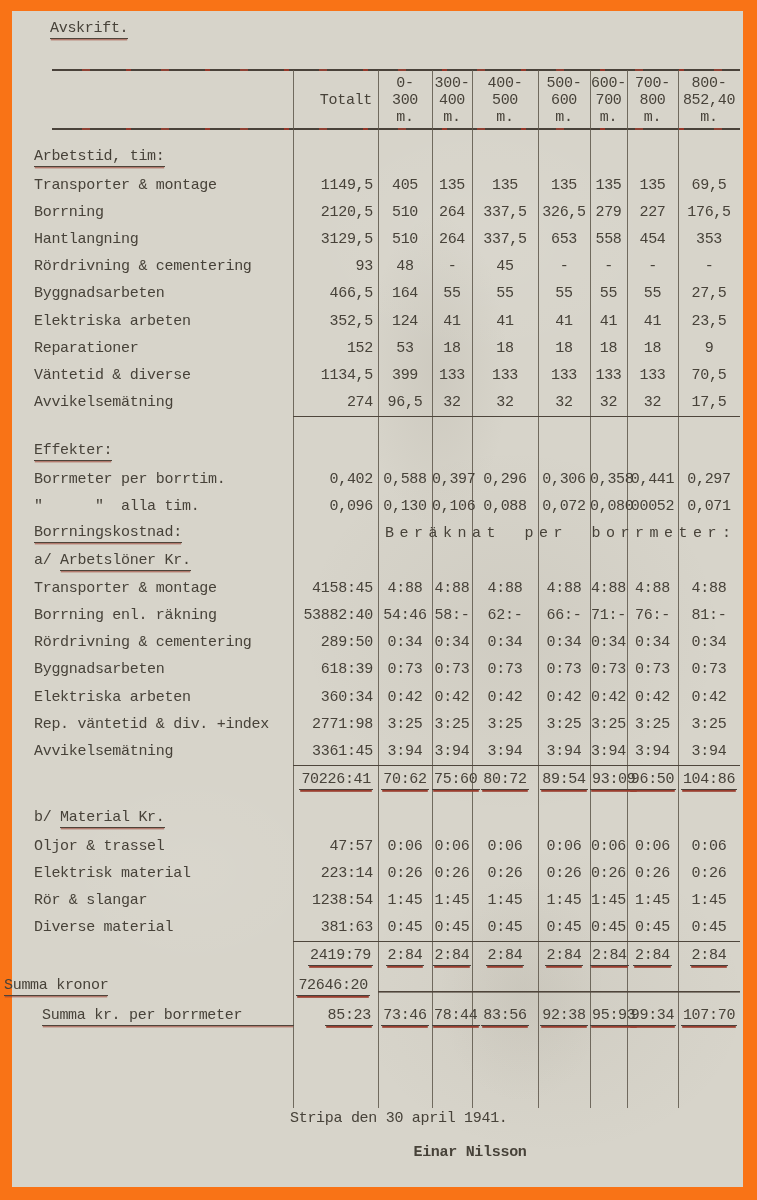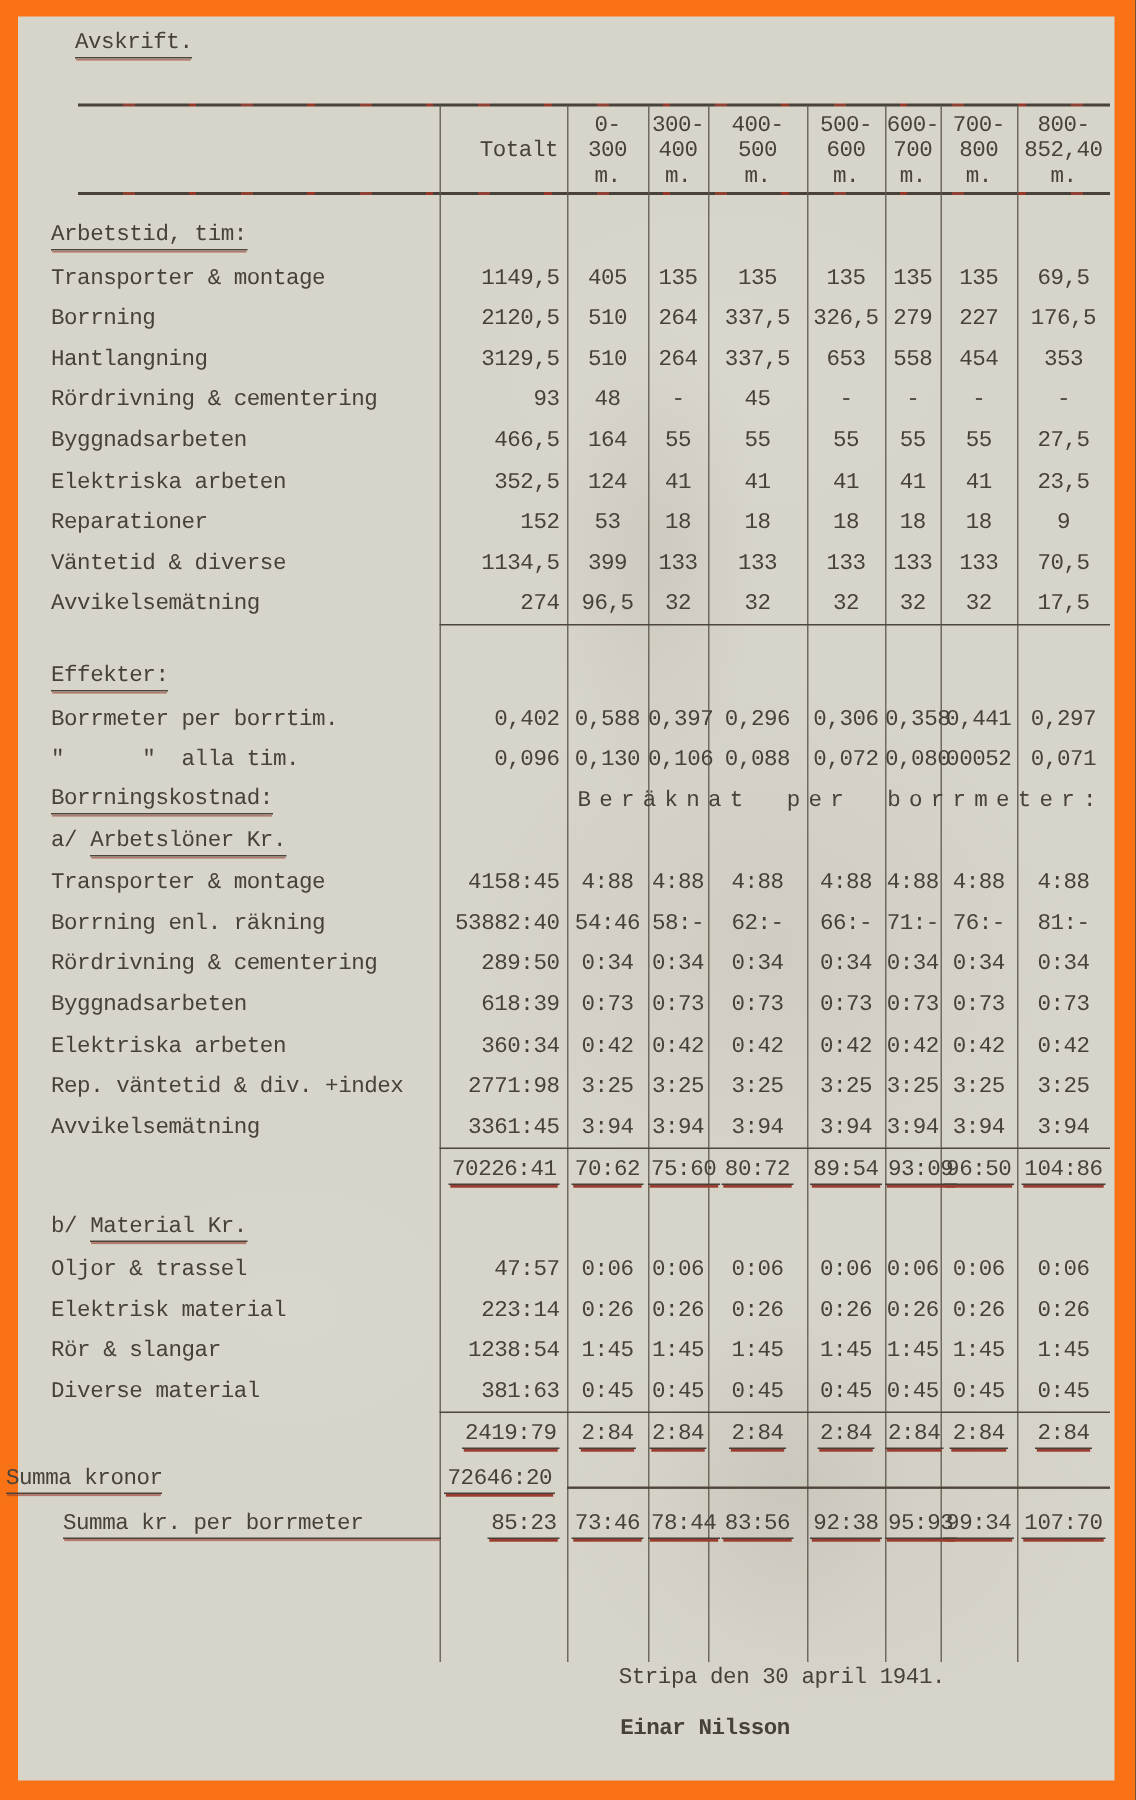--- a/index.html
+++ b/index.html
@@ -48,21 +48,21 @@
   .midrule{background:linear-gradient(#4e443a,#4e443a) no-repeat 0 70%/100% 1.6px;}
 
   .tr-h{height:59px;}
   .tr-gap-top{height:15px;}
   .tr-gap-mid{height:22px;}
   .tr-gap-small{height:10px;}
   .tr-sec{height:27.5px;}
   .tr-data{height:27.2px;}
   .tr-sum{height:30px;}
 
-  .foot-date{position:absolute;left:290px;top:1110px;width:340px;text-align:right;font-size:15px;letter-spacing:-0.3px;}
+  .foot-date{position:absolute;left:290px;top:1110px;width:340px;text-align:left;font-size:15px;letter-spacing:-0.3px;}
   .foot-sig{position:absolute;left:340px;top:1144px;width:260px;text-align:center;font-size:15px;letter-spacing:-0.3px;font-weight:bold;}
 </style>
 </head>
 <body>
 
 <div class="stage">
   <div class="paper">
     <div class="stain s1"></div>
     <div class="stain s2"></div>
   </div>

